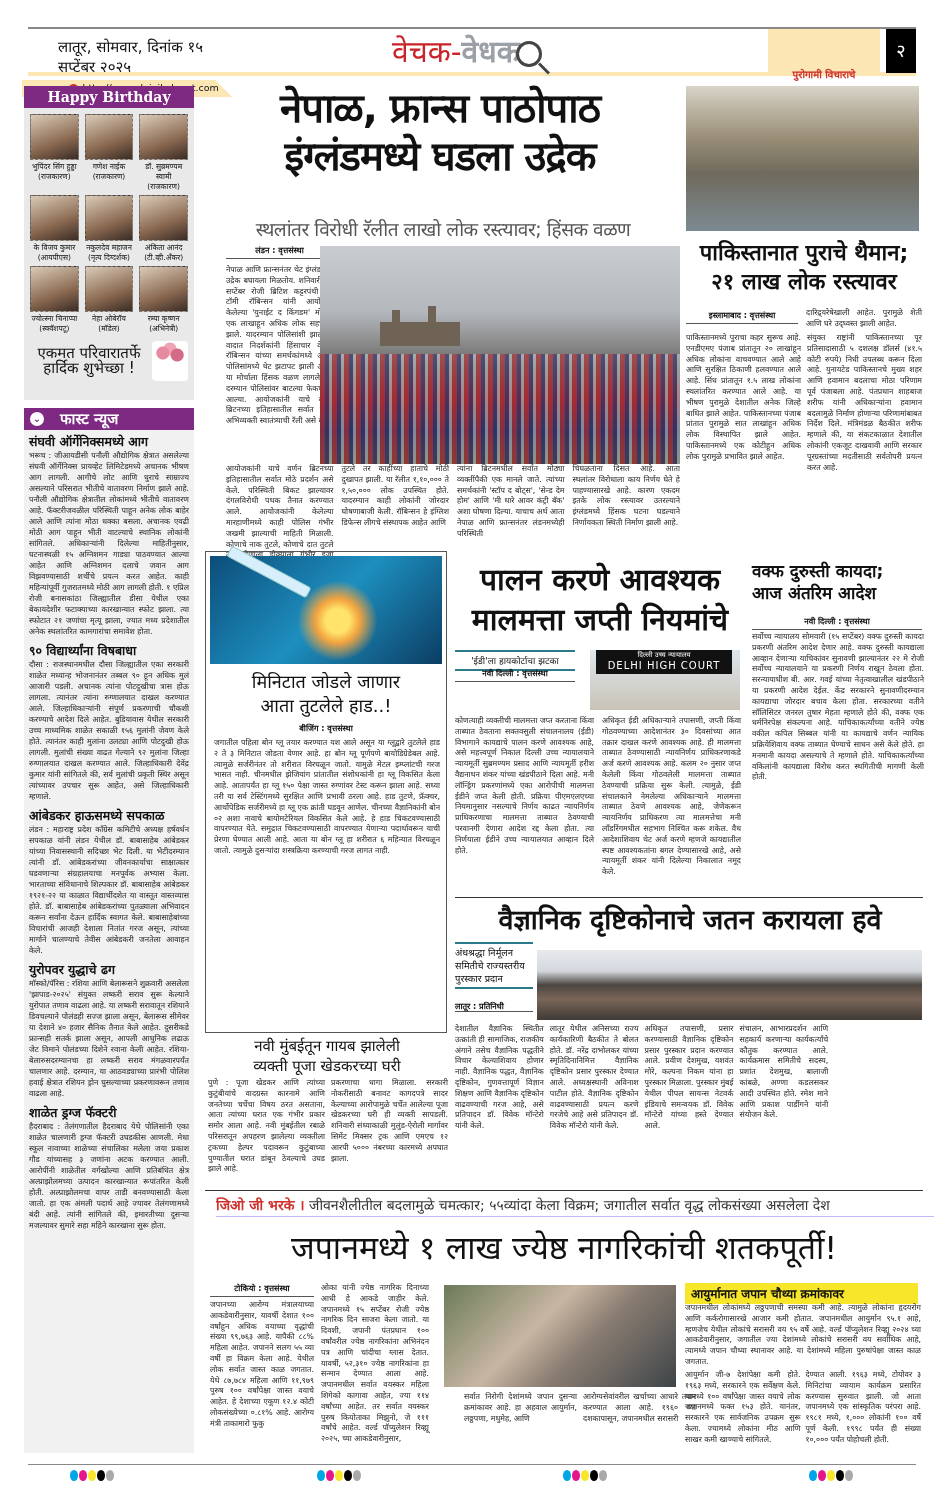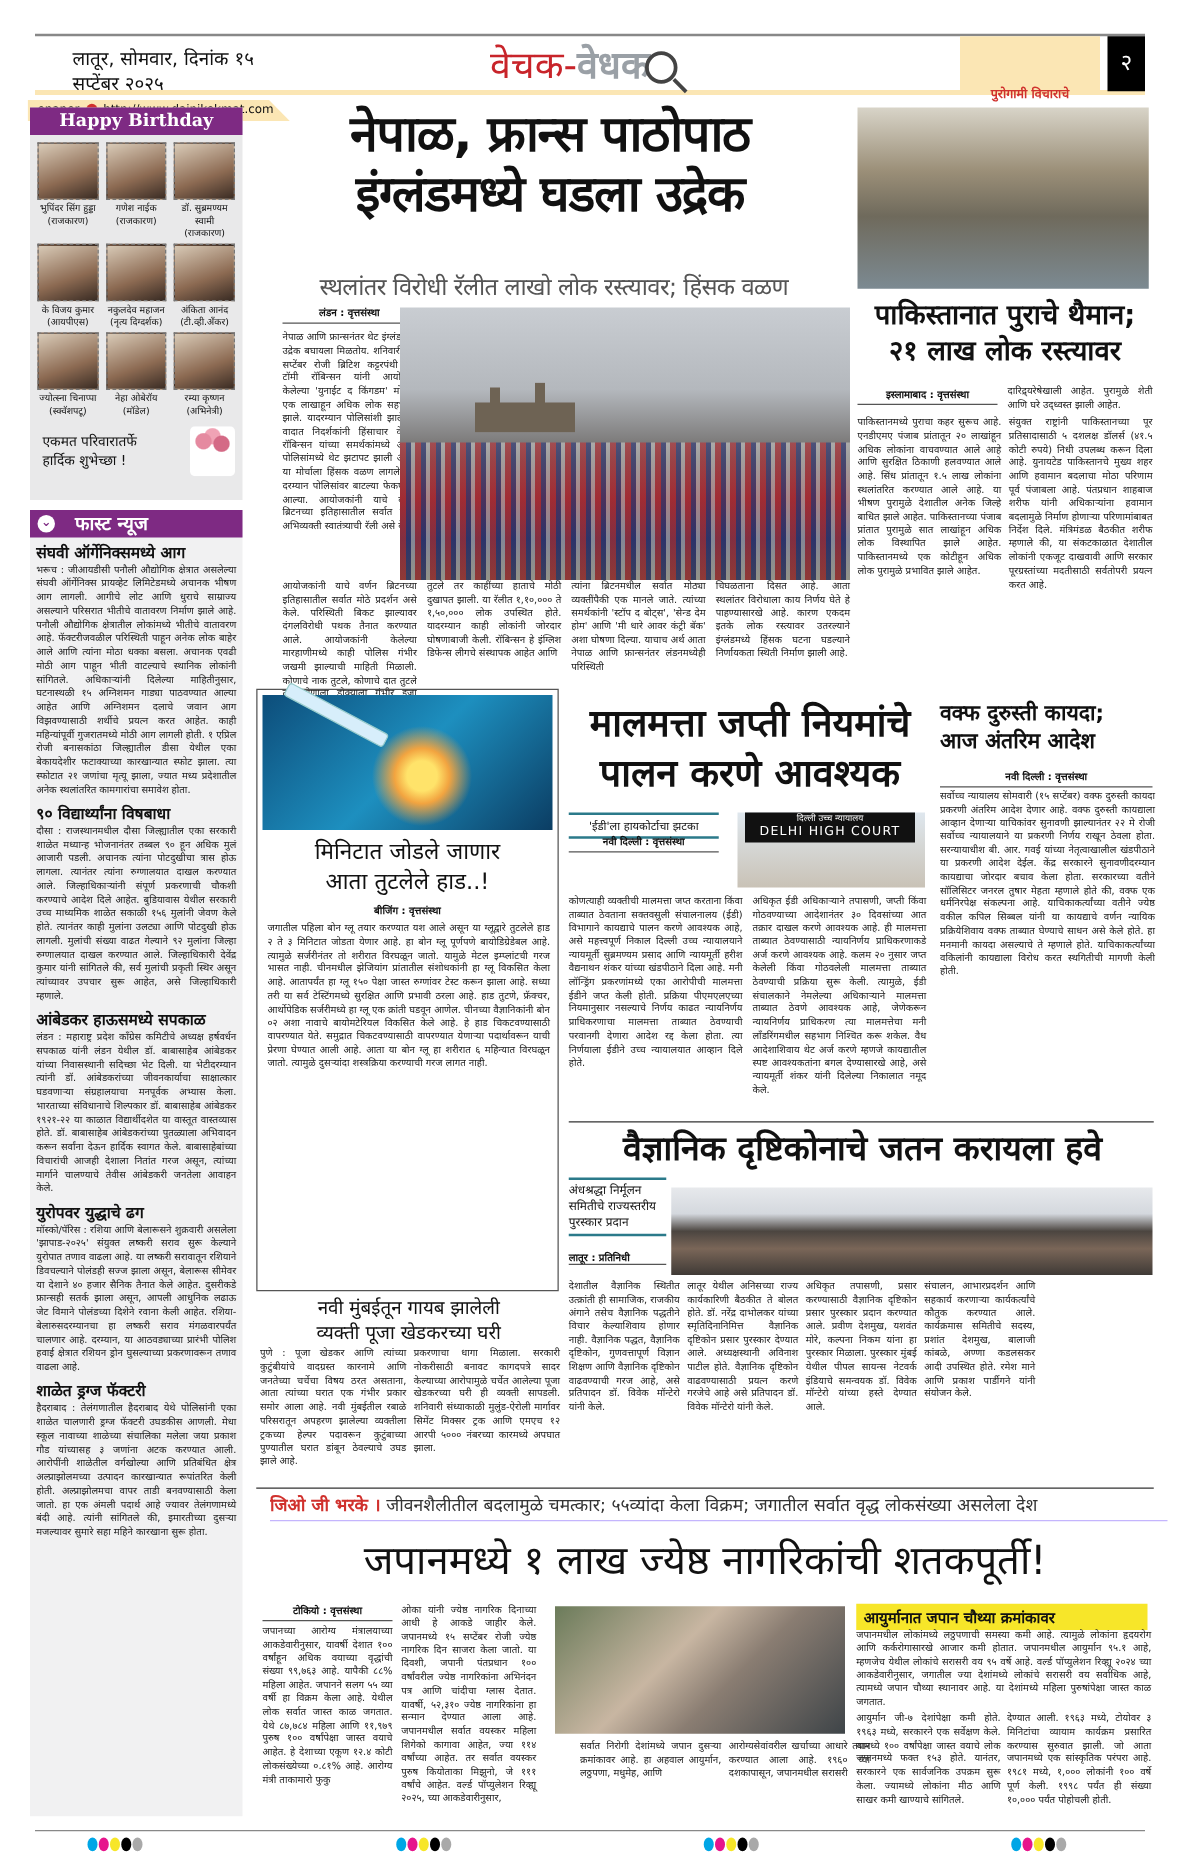--- a/index.html
+++ b/index.html
@@ -24,21 +24,21 @@
   
   #left-col { left: 24px; top: 84px; width: 170px; }
   #bday { background: #e9e9ea; width: 170px; height: 314px; }
   #bday-title { background: #7e2a83; color: #fff; font-family: "DejaVu Serif", serif; font-size: 14px; font-weight: bold; text-align:center; height: 22px; line-height: 22px; margin: 2px 0 0 0; }
   #bday-grid { display: grid; grid-template-columns: repeat(3, 1fr); gap: 4px 6px; padding: 6px 6px 0 6px; }
   .bperson { text-align: center; }
   .bphoto { height: 46px; border: 1px dashed #777; background: linear-gradient(160deg, #d9cbb8, #8c6a52 60%, #3a2c24); margin-bottom: 2px; }
   .bname { font-size: 7.5px; line-height: 10px; }
   .brole { font-size: 7.5px; line-height: 9px; }
   #bday-wish { display:flex; align-items:center; padding: 8px 6px 0 10px; }
-  #bday-wish-text { font-size: 11px; line-height: 15px; text-align:left; width: 110px; }
+  #bday-wish-text { font-size: 15px; line-height: 15px; text-align:center; width: 110px; }
   .flowers { width: 36px; height: 40px; margin-left: 8px; background: radial-gradient(circle at 30% 30%, #e58aa0 6px, transparent 7px), radial-gradient(circle at 70% 35%, #d46a86 6px, transparent 7px), radial-gradient(circle at 50% 20%, #f0a3b5 6px, transparent 7px), linear-gradient(#fff,#fff); border-radius: 4px; }
   #fast-news { margin-top: 8px; background: #f1f1f2; width: 170px; height: 1045px; }
   #fast-title { background: #7e2a83; color: #fff; font-size: 15px; font-weight: bold; height: 22px; line-height: 22px; display:flex; align-items:center; padding-left: 6px; }
   #fast-title .chev { width: 14px; height: 14px; border-radius: 50%; background: #fff; color: #7e2a83; font-size: 10px; text-align:center; line-height: 14px; margin-right: 16px; }
   .fn-item { padding: 3px 5px 2px 5px; }
   .fn-head { font-size: 12.5px; font-weight: bold; line-height: 17px; }
   .fn-body { font-size: 7.8px; line-height: 11px; text-align: justify; color: #222; }
   
   #main-head { left: 205px; top: 84px; width: 470px; text-align: center; font-size: 40px; font-weight: bold; line-height: 48px; letter-spacing: -1px; }
   #main-sub { left: 208px; top: 216px; width: 470px; font-size: 19px; color: #555; text-align:center; letter-spacing: -0.5px; }
@@ -256,22 +256,22 @@
     </div>
   <div id="bone-head">
     <div>मिनिटात जोडले जाणार</div>
     <div>आता तुटलेले हाड..!</div>
   </div>
   <div id="bone-dateline">बीजिंग : वृत्तसंस्था</div>
   <div id="bone-body" class="body-text">जगातील पहिला बोन ग्लू तयार करण्यात यश आले असून या ग्लूद्वारे तुटलेले हाड २ ते ३ मिनिटात जोडता येणार आहे. हा बोन ग्लू पूर्णपणे बायोडिग्रेडेबल आहे. त्यामुळे सर्जरीनंतर तो शरीरात विरघळून जातो. यामुळे मेटल इम्प्लांटची गरज भासत नाही. चीनमधील झेजियांग प्रांतातील संशोधकांनी हा ग्लू विकसित केला आहे. आतापर्यंत हा ग्लू १५० पेक्षा जास्त रुग्णांवर टेस्ट करून झाला आहे. सध्या तरी या सर्व टेस्टिंगमध्ये सुरक्षित आणि प्रभावी ठरला आहे. हाड तुटणे, फ्रॅक्चर, आर्थोपेडिक सर्जरीमध्ये हा ग्लू एक क्रांती घडवून आणेल. चीनच्या वैज्ञानिकांनी बोन ०२ अशा नावाचे बायोमटेरियल विकसित केले आहे. हे हाड चिकटवण्यासाठी वापरण्यात येते. समुद्रात चिकटवण्यासाठी वापरण्यात येणाऱ्या पदार्थावरून याची प्रेरणा घेण्यात आली आहे. आता या बोन ग्लू हा शरीरात ६ महिन्यात विरघळून जातो. त्यामुळे दुसऱ्यांदा शस्त्रक्रिया करण्याची गरज लागत नाही.</div>
 </div>
 
 <div class="abs" id="mal-head">
+  <div>पालन करणे आवश्यक</div>
   <div>मालमत्ता जप्ती नियमांचे</div>
-  <div>पालन करणे आवश्यक</div>
 </div>
 <div class="abs" id="mal-sub">'ईडी'ला हायकोर्टाचा झटका</div>
 <div class="abs" id="mal-dateline">
     <div class="dateline">नवी दिल्ली : वृत्तसंस्था</div>
   </div>
 <div class="abs" id="court-img">
   <div id="court-sign">
     <div class="hi">दिल्ली उच्च न्यायालय</div>
     <div class="en">DELHI HIGH COURT</div>
   </div>

